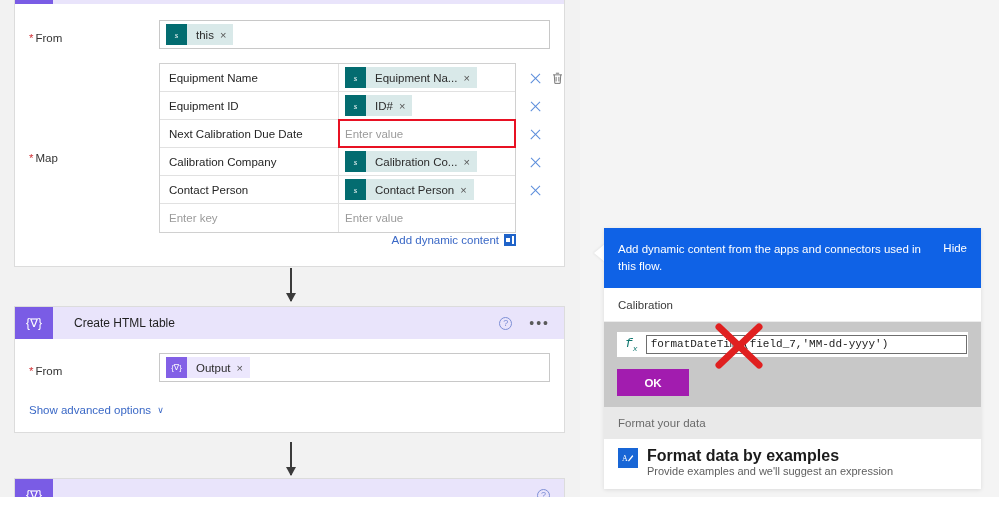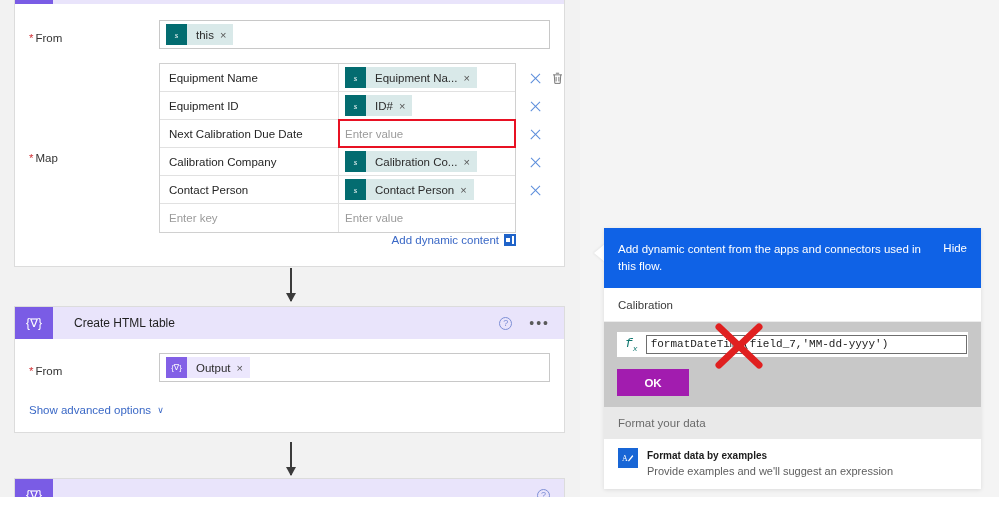--- a/index.html
+++ b/index.html
@@ -429,21 +429,21 @@
   }
   .item-ico {
     width: 20px; height: 20px;
     background: #1866d6;
     color: #ffffff;
     font-size: 11px;
     display: flex; align-items: center; justify-content: center;
     flex: 0 0 20px;
     font-family: "Liberation Serif", serif;
   }
-  .item-title { font-size: 10px; font-weight: bold; color: #1b1b1b; line-height: 15px;}
+  .item-title { font-size: 16px; font-weight: bold; color: #1b1b1b; line-height: 15px;}
   .item-sub { font-size: 11px; color: #5e5e5e; line-height: 15px; margin-top: 1px;}
 
   .bottom-white {
     position: absolute; left: 0; top: 497px;
     width: 999px; height: 12px; background: #ffffff;
   }
   .right-bg {
     position: absolute; left: 580px; top: 0;
     width: 419px; height: 497px;
     background: #f4f4f4;

